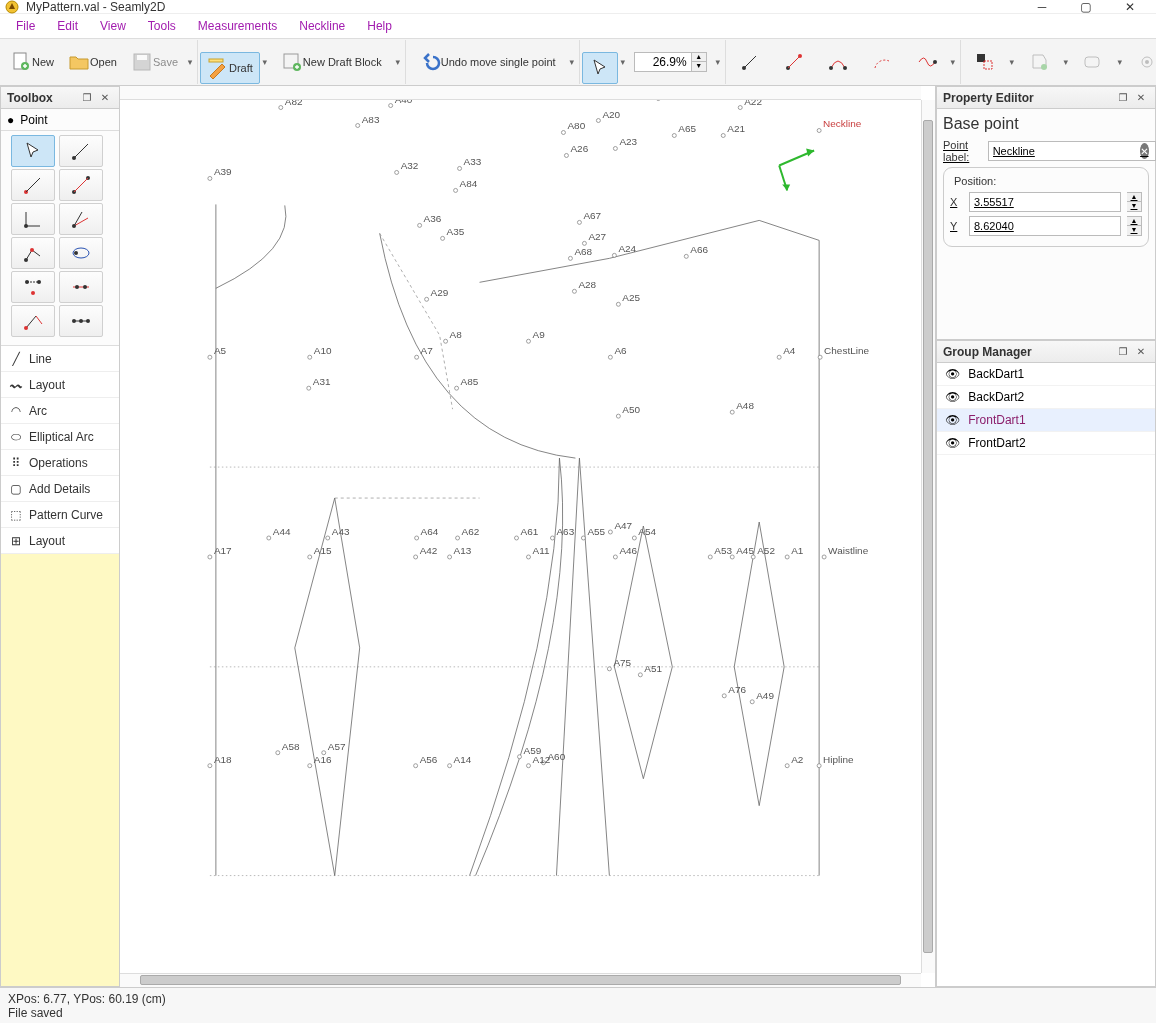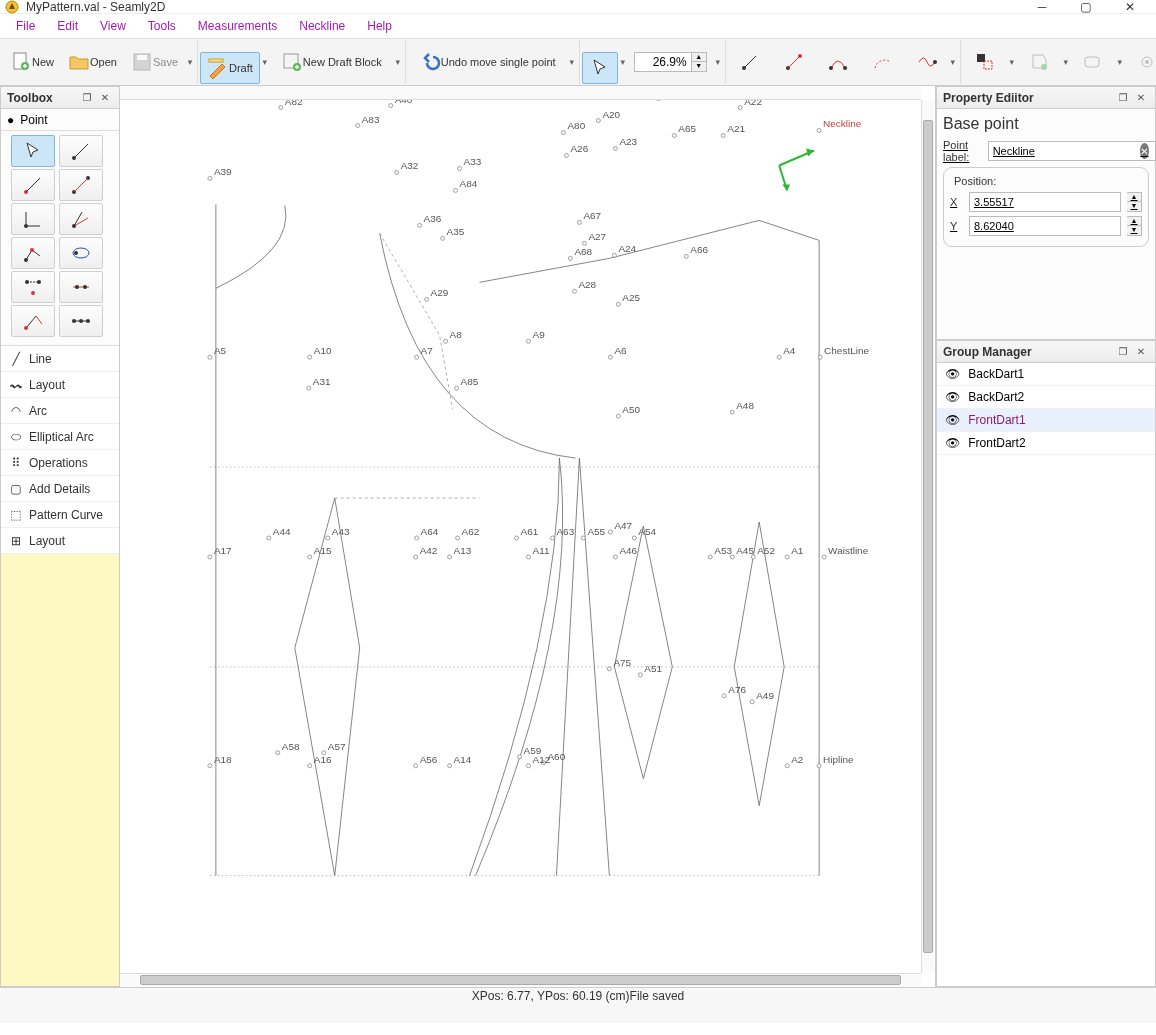--- a/index.html
+++ b/index.html
@@ -60,21 +60,21 @@
 .proprow label { width: 66px; color: #333; font-size: 11px; }
 .proprow input { flex: 1; height: 20px; border: 1px solid #bbb; padding: 1px 4px; font-size: 11px; }
 .proprow .clearx { width: 16px; height: 16px; border-radius: 50%; background: #777; color: #fff; display: flex; align-items: center; justify-content: center; font-size: 10px; margin-left: -22px; z-index: 1; cursor: pointer; }
 .fieldset { border: 1px solid #ccc; border-radius: 9px; padding: 6px; margin-top: 4px; }
 .fieldset .legend { font-size: 11px; color: #333; margin-top: -12px; background: #fcfcfc; display: inline-block; padding: 0 4px; }
 .group-body { background: #fff; flex: 1; overflow: auto; }
 .group-body .grp { padding: 4px 8px; display: flex; align-items: center; gap: 8px; border-bottom: 1px solid #f2f2f2; }
 .group-body .grp.sel { background: #e8f0fe; }
 .group-body .grp.sel .gname { color: #8b1e6b; }
 
-.statusbar { height: 36px; background: #f7f7f7; border-top: 1px solid #ccc; display: flex; flex-direction: row; justify-content: center; padding: 1px 8px; font-size: 11px; }
+.statusbar { height: 36px; background: #f7f7f7; border-top: 1px solid #ccc; display: flex; flex-direction: column; justify-content: center; padding: 1px 8px; font-size: 11px; }
 .statusbar .l { color: #333; }
 </style>
 </head>
 <body>
 
 <div class="titlebar">
   <span class="icon">
     <svg viewBox="0 0 16 16">
         <circle cx="8" cy="8" r="6" fill="#f2c233" stroke="#b88a00"></circle>
         <path d="M5 10 L8 4 L11 10 Z" fill="#7a4a00"></path>

